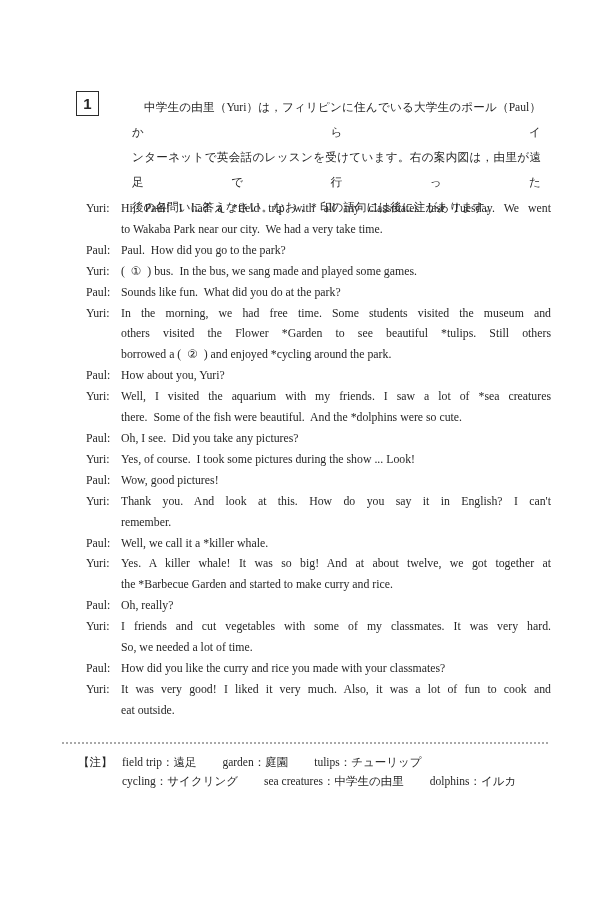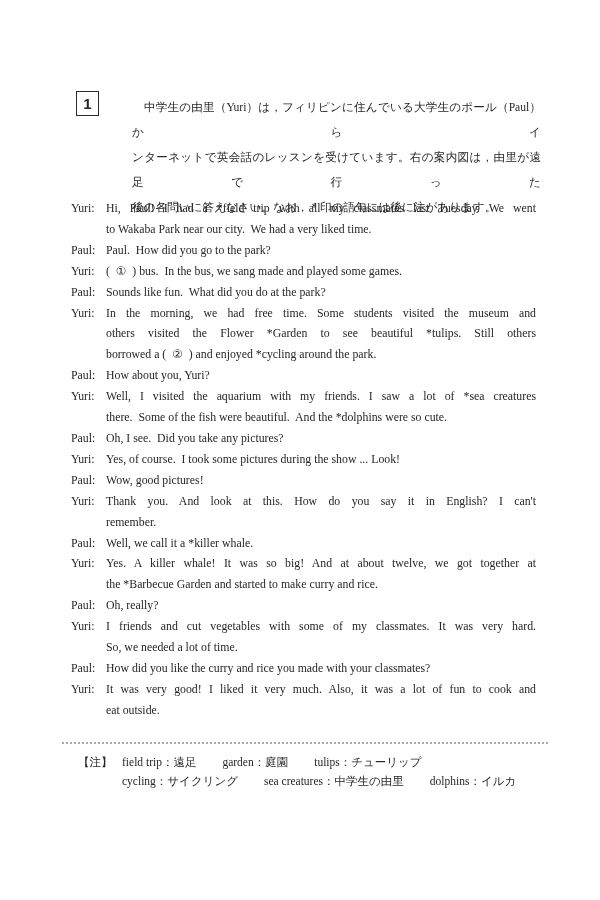--- a/index.html
+++ b/index.html
@@ -42,21 +42,21 @@
     font-size: 11.6px;
     line-height: 25px;
     letter-spacing: 0px;
   }
   .jline { text-align: left; padding-left: 34px; }
   .jline.fill { text-align: justify; text-align-last: justify; }
   .jline.indent { text-indent: 12px; }
   
   .dialogue {
     position: absolute;
-    left: 71px;
+    left: 86px;
     top: 198px;
     width: 465px;
     font-size: 11.8px;
     line-height: 20.9px;
   }
   .dlg-row { display: flex; }
   .dlg-speaker { flex: 0 0 35px; width: 35px; }
   .dlg-text { flex: 1; white-space: pre-wrap; font-family: Liberation Serif, serif; }
   .dlg-text.fill {
     white-space: normal;
@@ -103,21 +103,21 @@
       <div class="jline">後の各問いに答えなさい。なお，＊印の語句には後に注があります。</div>
     </div>
 
   <div class="dialogue">
       <div class="dlg-row">
         <span class="dlg-speaker">Yuri:</span>
         <span class="dlg-text fill">Hi, Paul!  I had a *field trip with all my classmates last Tuesday.  We went</span>
       </div>
       <div class="dlg-row">
         <span class="dlg-speaker"></span>
-        <span class="dlg-text">to Wakaba Park near our city.  We had a very liked time.</span>
+        <span class="dlg-text">to Wakaba Park near our city.  We had a very take time.</span>
       </div>
       <div class="dlg-row">
         <span class="dlg-speaker">Paul:</span>
         <span class="dlg-text">Paul.  How did you go to the park?</span>
       </div>
       <div class="dlg-row">
         <span class="dlg-speaker">Yuri:</span>
         <span class="dlg-text">(  ①  ) bus.  In the bus, we sang made and played some games.</span>
       </div>
       <div class="dlg-row">

